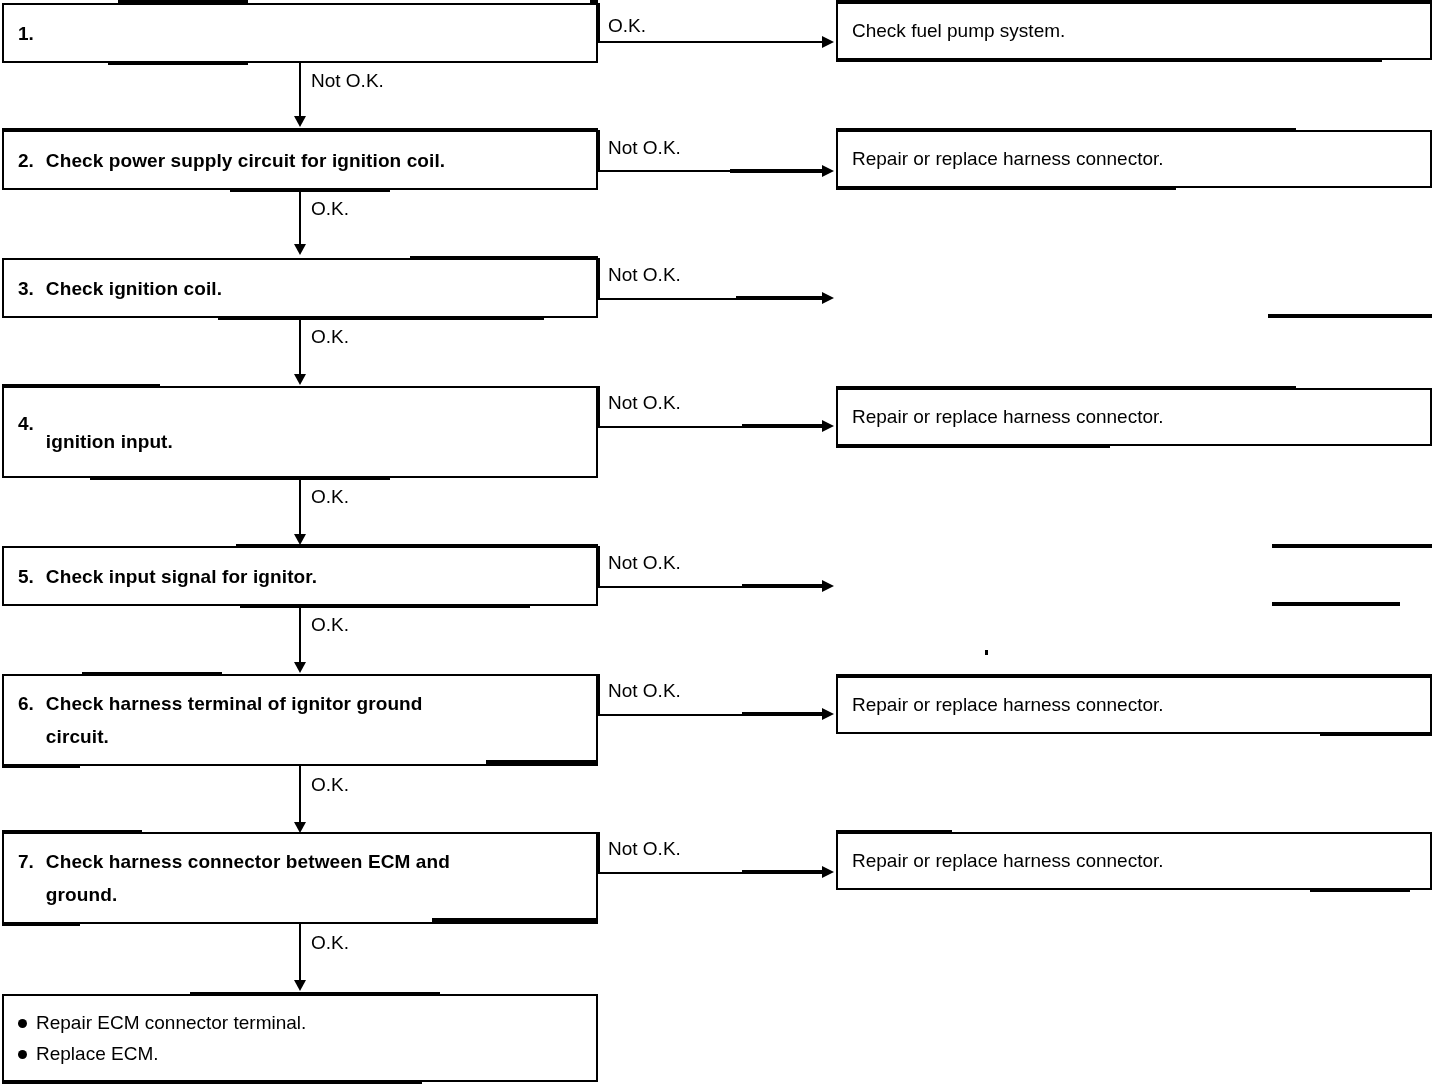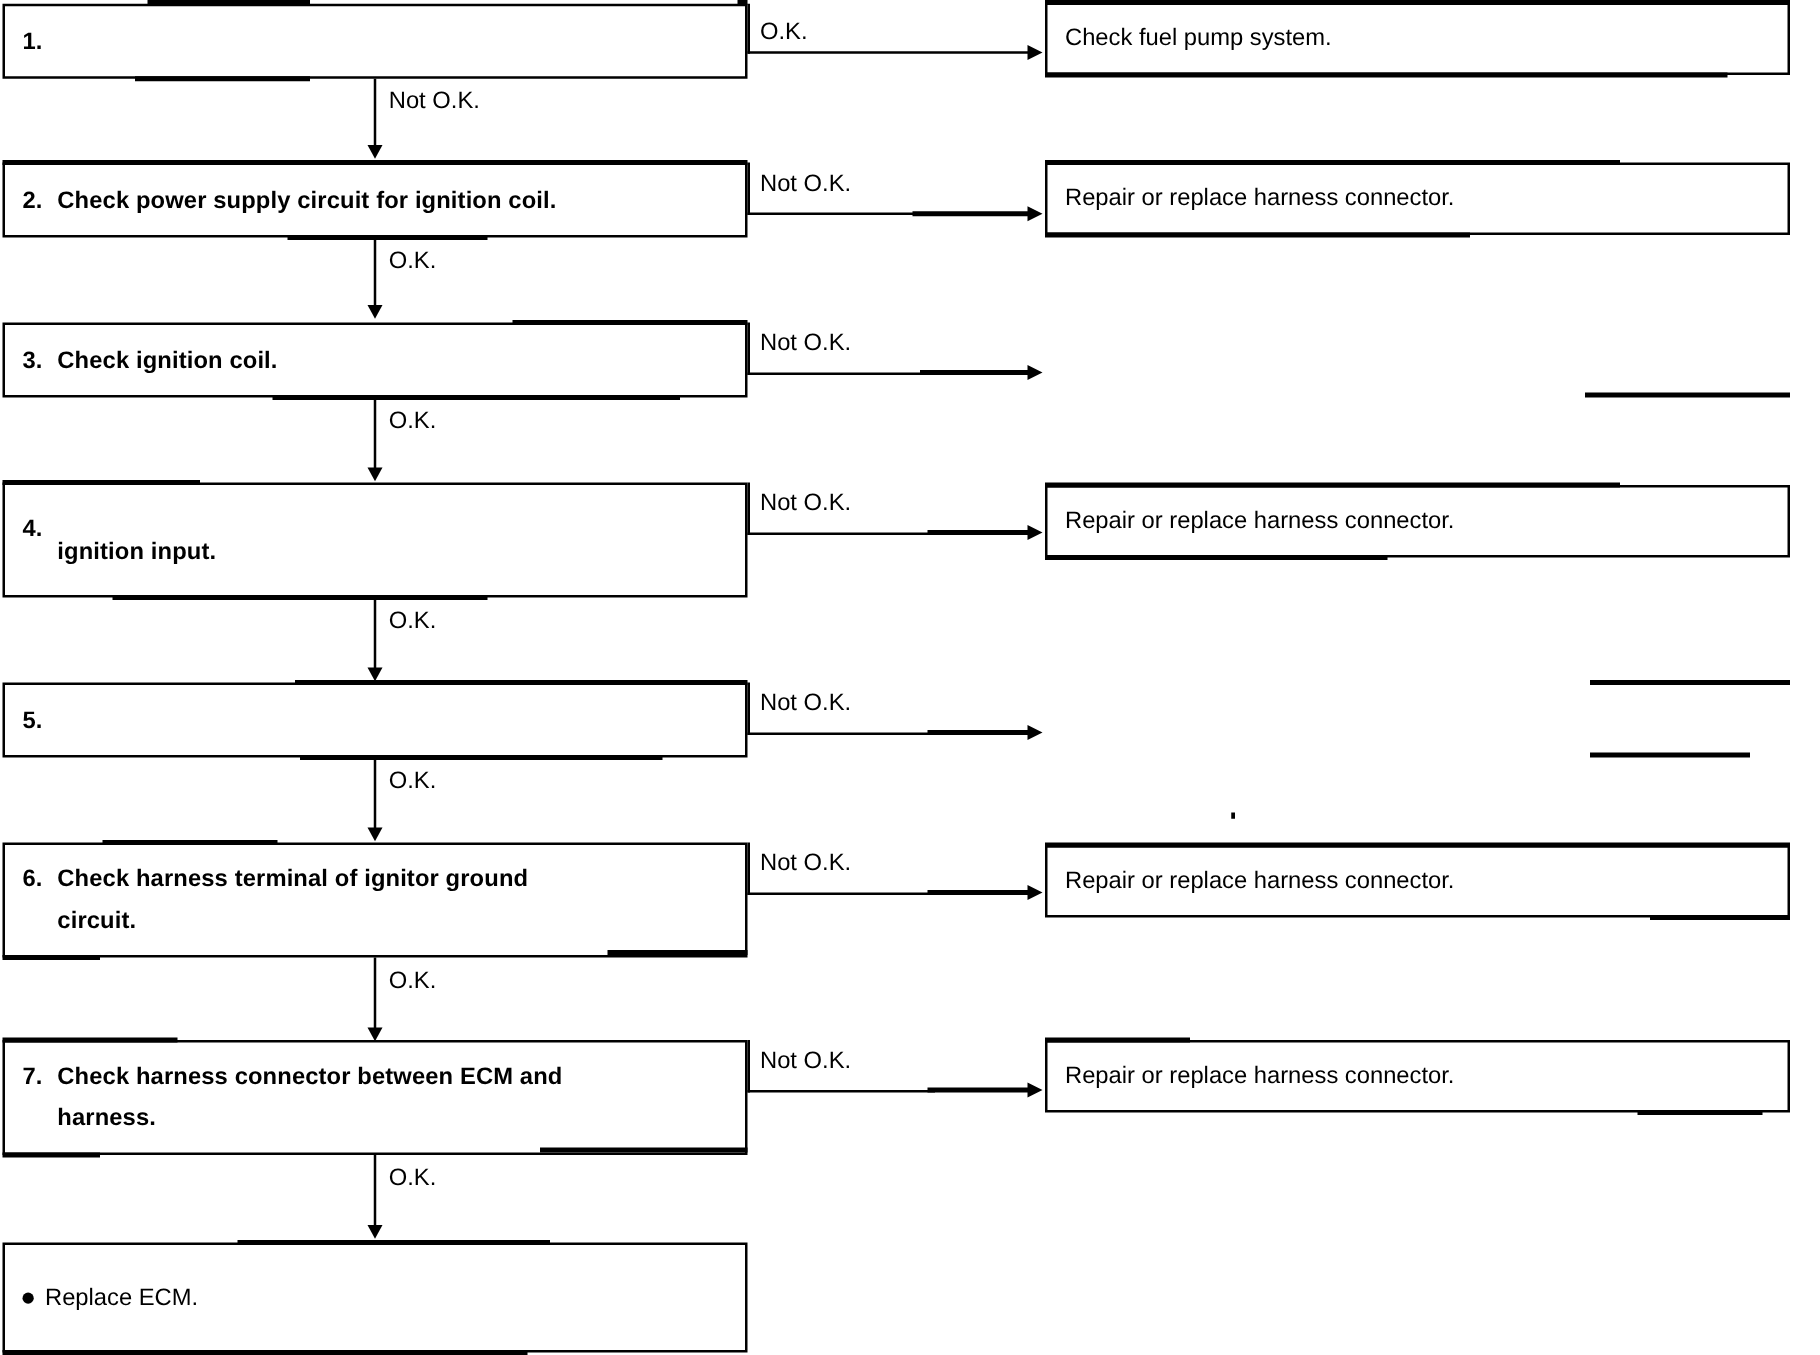--- a/index.html
+++ b/index.html
@@ -231,20 +231,21 @@
   <div class="edge-tick" style="left:598px; top:386px; height:42px;"></div>
   <div class="label" style="left:608px; top:393px;">Not O.K.</div>
 
   <div class="vline" style="left:299px; top:478px; height:58px;"></div>
   <div class="varrow" style="left:294px; top:534px;"></div>
   <div class="label" style="left:311px; top:487px;">O.K.</div>
 
   <div class="box step-box" style="left:2px; top:546px; width:596px; height:60px;">
     <div class="box-inner">
       <span class="step-num">5.</span>
+      <span class="step-text" style="margin-left:12px;">Check input signal for ignitor.</span>
     </div>
   </div>
   <div class="smudge" style="left:236px; top:544px; width:362px; height:4px;"></div>
   <div class="smudge" style="left:240px; top:604px; width:290px; height:4px;"></div>
 
   <div class="smudge" style="left:1272px; top:544px; width:160px; height:4px;"></div>
   <div class="smudge" style="left:1272px; top:602px; width:128px; height:4px;"></div>
 
   <div class="hline" style="left:598px; top:586px; width:150px;"></div>
   <div class="hline-thick" style="left:742px; top:584px; width:82px;"></div>
@@ -286,21 +287,21 @@
 
   <div class="vline" style="left:299px; top:766px; height:58px;"></div>
   <div class="varrow" style="left:294px; top:822px;"></div>
   <div class="label" style="left:311px; top:775px;">O.K.</div>
 
   <div class="box step-box" style="left:2px; top:832px; width:596px; height:92px;">
     <div class="box-inner">
       <span class="step-num">7.</span>
       <span style="margin-left:12px;">
         <span class="step-text">Check harness connector between ECM and</span><br>
-        <span class="step-text">harness.</span>
+        <span class="step-text">ground.</span>
       </span>
     </div>
   </div>
   <div class="smudge" style="left:2px; top:830px; width:140px; height:4px;"></div>
   <div class="smudge" style="left:2px; top:922px; width:78px; height:4px;"></div>
   <div class="smudge" style="left:432px; top:918px; width:166px; height:4px;"></div>
 
   <div class="box" style="left:836px; top:832px; width:596px; height:58px;">
     <div class="box-inner">
       <span class="action-text">Repair or replace harness connector.</span>
@@ -315,20 +316,23 @@
   <div class="edge-tick" style="left:598px; top:832px; height:42px;"></div>
   <div class="label" style="left:608px; top:839px;">Not O.K.</div>
 
   <div class="vline" style="left:299px; top:924px; height:58px;"></div>
   <div class="varrow" style="left:294px; top:980px;"></div>
   <div class="label" style="left:311px; top:933px;">O.K.</div>
 
   <div class="box" style="left:2px; top:994px; width:596px; height:88px;">
     <div class="box-inner">
       <div class="bullet-line">
+        <span class="bullet-dot"></span><span>Repair ECM connector terminal.</span>
+      </div>
+      <div class="bullet-line">
         <span class="bullet-dot"></span><span>Replace ECM.</span>
       </div>
     </div>
   </div>
   <div class="smudge" style="left:190px; top:992px; width:250px; height:4px;"></div>
   <div class="smudge" style="left:2px; top:1080px; width:420px; height:4px;"></div>
 
 </div>
 
 </body></html>

